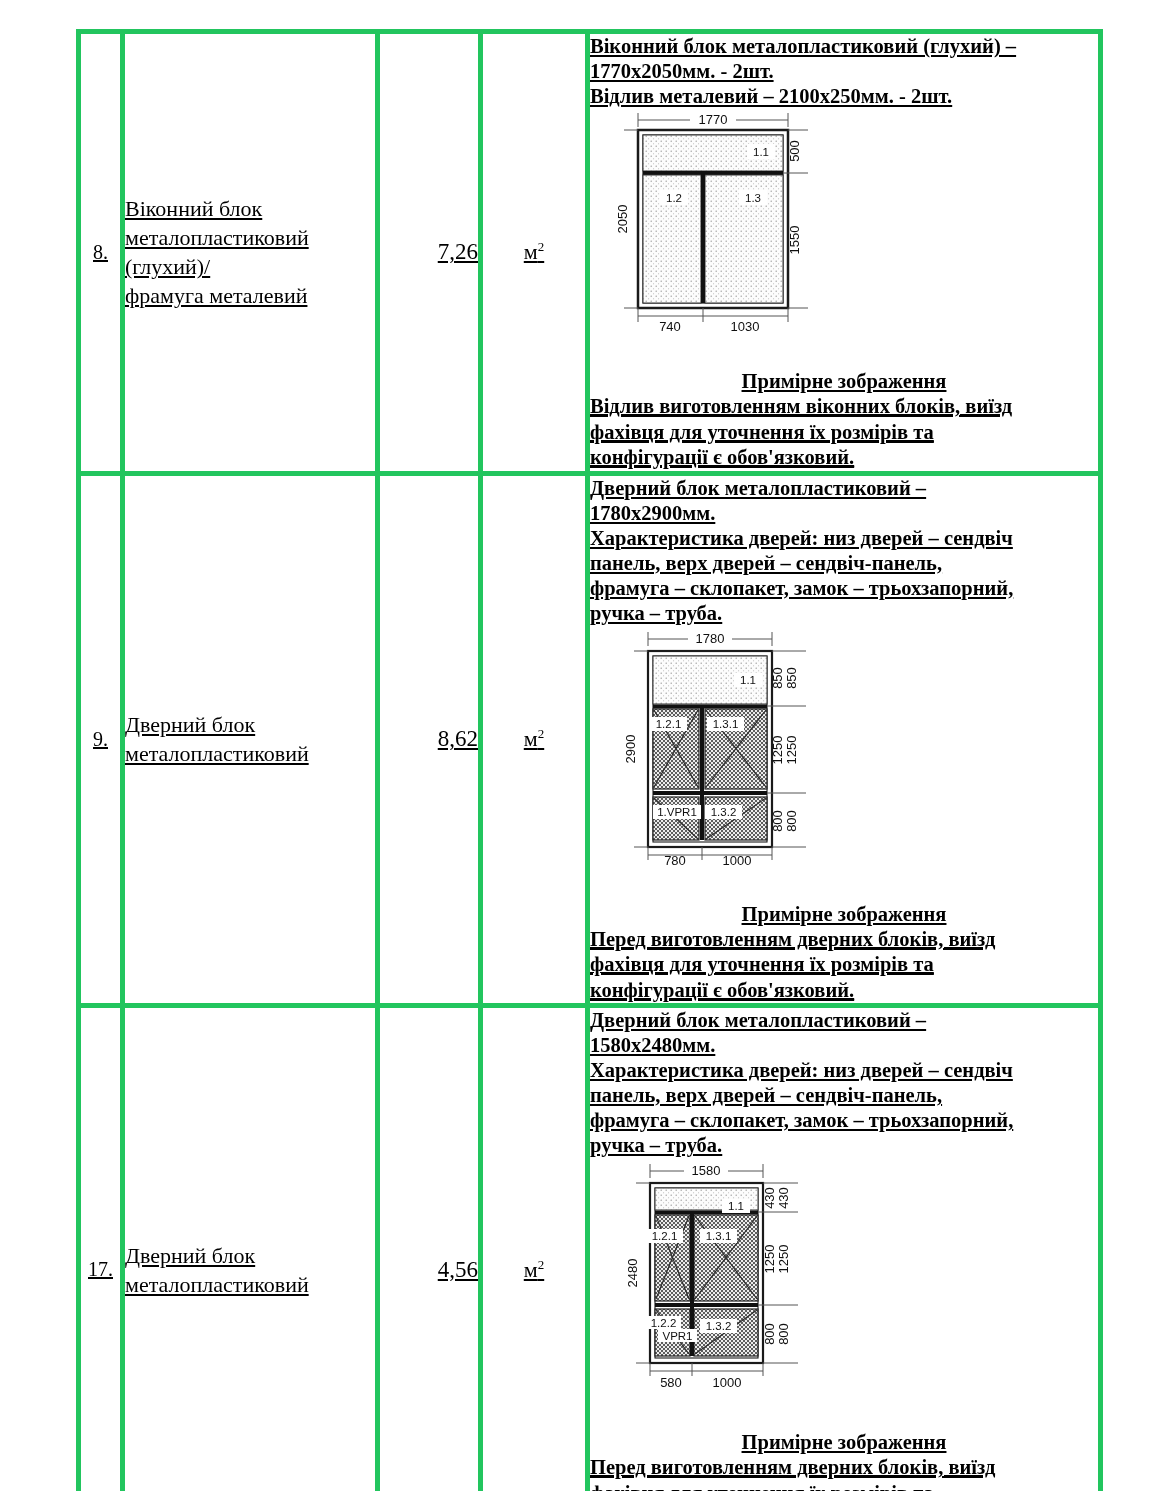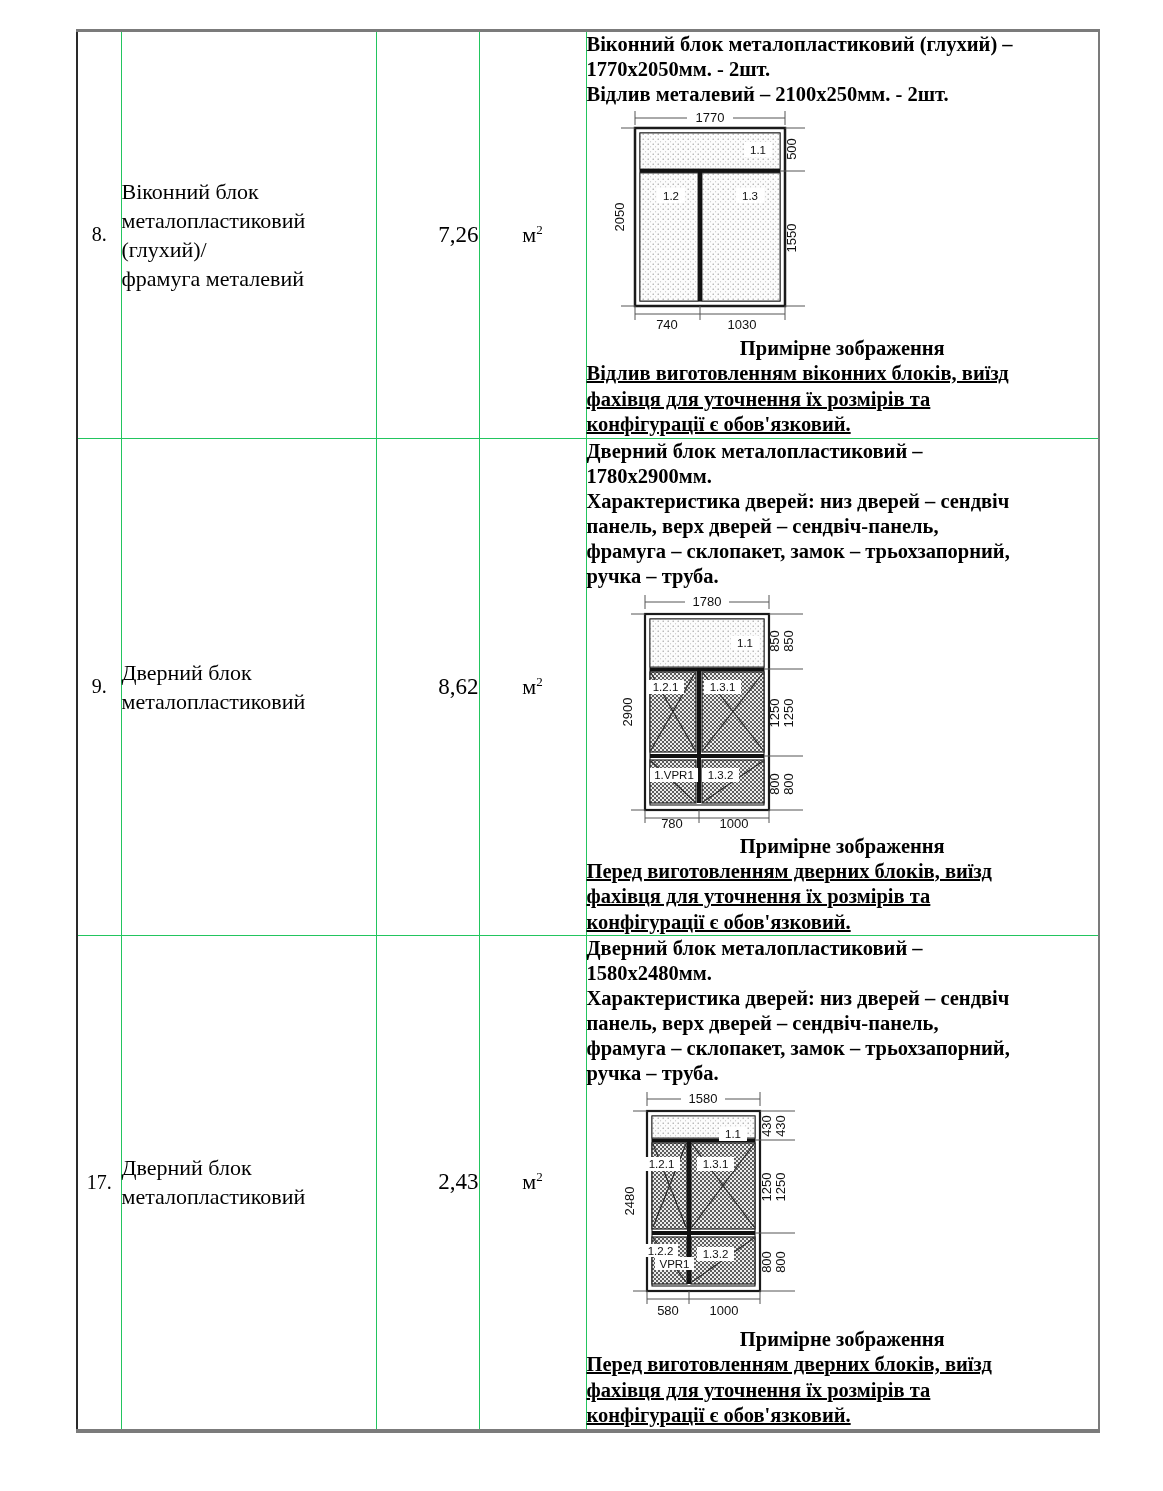--- a/index.html
+++ b/index.html
@@ -8,31 +8,31 @@
     width:1163px; height:1491px; background:#ffffff; color:#000;
     font-family:"Liberation Serif", serif;
     position:relative; overflow:hidden;
   }
   .spec-table {
     position:absolute; left:76px; top:29px; width:1022px;
     border-collapse:collapse; table-layout:fixed;
     border-top:3px solid #7b7b7b; border-right:2px solid #7b7b7b;
     border-bottom:4px solid #7b7b7b; border-left:2px solid #2a2a2a;
   }
-  .spec-table td { border:1px solid #22c55e; padding:0; vertical-align:middle; }
+  .spec-table td { border:5px solid #22c55e; padding:0; vertical-align:middle;text-decoration:underline; }
   .c-num  { text-align:center; font-size:20px; }
   .c-name { padding:6px 12px; font-size:22px; line-height:29px; }
   .c-qty  { text-align:right; font-size:23px; }
   .c-unit { text-align:center; font-size:22px;margin-top:24px; }
   .c-unit sup { font-size:13px; }
   .c-desc { vertical-align:top; padding:4px 10px 4px 12px; }
   .pre { white-space:pre-line; }
   .desc { font-weight:bold; font-size:20.5px; line-height:25px; }
   .diagram { margin-top:1px; }
-  .caption { text-align:center; font-weight:bold; font-size:20.5px; line-height:25px; }
+  .caption { text-align:center; font-weight:bold; font-size:20.5px; line-height:25px;margin-top:31px; }
   .warning { font-weight:bold; font-size:20.5px; line-height:25.5px;
              text-decoration:underline; text-decoration-thickness:2px; }
   svg text { font-family:"Liberation Sans", sans-serif; fill:#101010; }
   .d   { font-size:13px; }
   .lbl { font-size:11.5px; }
   .fr  { fill:none; stroke:#1a1a1a; }
   .ext { stroke:#555; stroke-width:1; }
   .thk { stroke:#111; stroke-width:4; }
   .dia { stroke:#2d2d2d; stroke-width:1.2; }
   .lb  { fill:#ffffff; }
@@ -242,21 +242,21 @@
 
   <tr style="height:495px">
     <td class="c-num">
       <span>17.</span>
     </td>
     <td class="c-name">
       <span class="pre">Дверний блок
 металопластиковий</span>
     </td>
     <td class="c-qty">
-      <span>2,43</span>
+      <span>4,56</span>
     </td>
     <td class="c-unit">
       <span>м</span><sup>2</sup>
     </td>
     <td class="c-desc">
       <div class="desc pre">Дверний блок металопластиковий –
 1580х2480мм.
 Характеристика дверей: низ дверей – сендвіч
 панель, верх дверей – сендвіч-панель,
 фрамуга – склопакет, замок – трьохзапорний,

